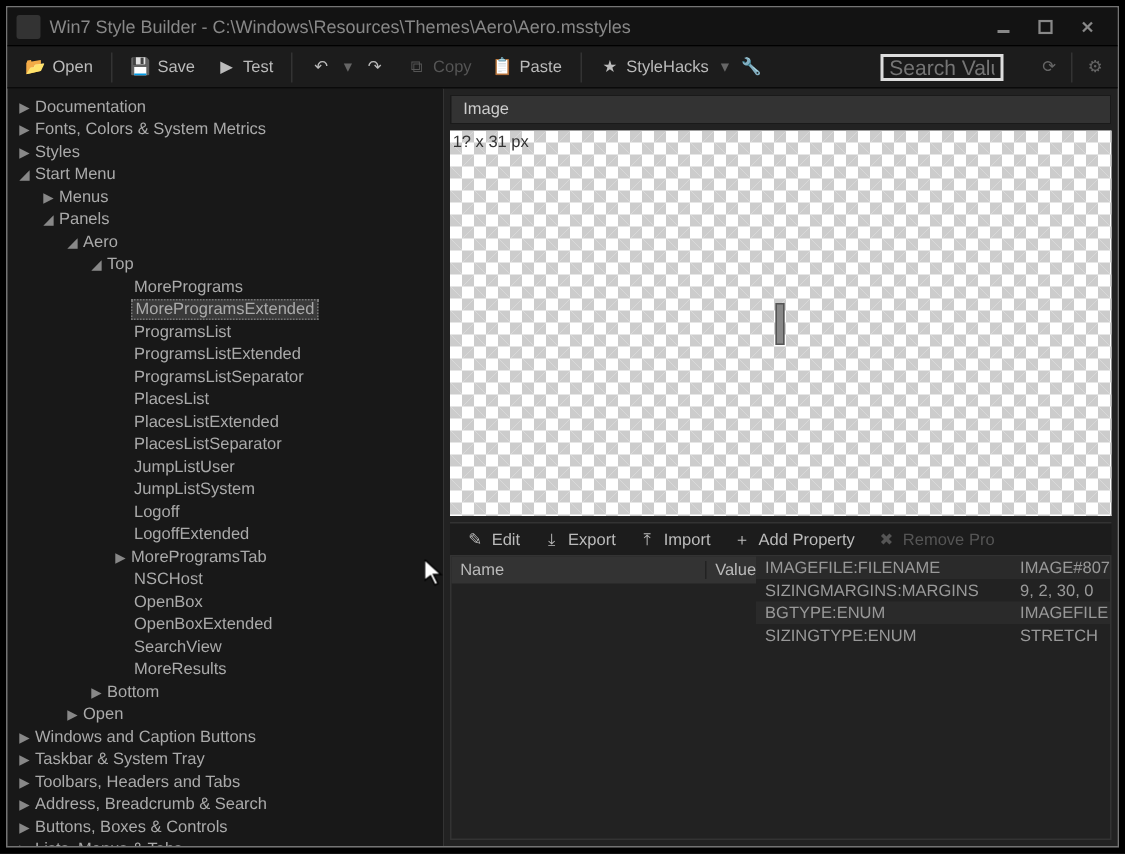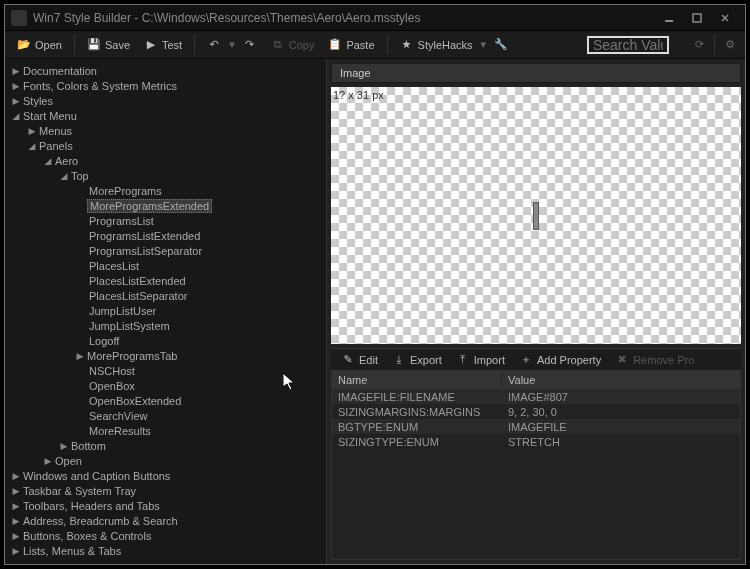--- a/index.html
+++ b/index.html
@@ -21,21 +21,21 @@
 .node { display: flex; align-items: center; height: 15px; color: #aaa; cursor: pointer; white-space: nowrap; padding-left: 6px; }
 .node .arrow { width: 10px; display: inline-block; text-align: center; color: #888; font-size: 9px; }
 .node.selected span.label { background: #3a3a3a; border: 1px dotted #777; padding: 0 2px; }
 .node .label { padding: 0 2px; }
 .right { flex: 1; display: flex; flex-direction: column; background: #222; }
 .img-header { height: 20px; background: #333; border: 1px solid #1a1a1a; color: #ccc; display: flex; align-items: center; padding: 0 8px; margin: 4px 4px 0 4px; }
 .img-area { flex: 1; margin: 4px 4px 4px 4px; position: relative; background-image: linear-gradient(45deg,#ccc 25%,transparent 25%),linear-gradient(-45deg,#ccc 25%,transparent 25%),linear-gradient(45deg,transparent 75%,#ccc 75%),linear-gradient(-45deg,transparent 75%,#ccc 75%); background-size: 16px 16px; background-position: 0 0,0 8px,8px -8px,-8px 0; background-color: #fff; }
 .img-size { position: absolute; top: 2px; left: 2px; color: #333; font-size: 11px; }
 .img-sample { position: absolute; top: 50%; left: 50%; transform: translate(-50%,-50%); width: 6px; height: 28px; background: #888; border: 1px solid #555; }
 .prop-toolbar { height: 22px; background: #1c1c1c; display: flex; align-items: center; padding: 0 4px; gap: 2px; margin: 0 4px; border-top: 1px solid #333; }
-.prop-table { margin: 0 4px 4px 4px; background: #222; flex: 0 0 190px; border: 1px solid #333; display: flex; flex-direction: column; }
+.prop-table { margin: 0 4px 4px 4px; background: #222; flex: 0 0 190px; border: 1px solid #333; display: flex; flex-direction: row; }
 .prop-head { display: flex; background: #333; height: 18px; align-items: center; color: #bbb; }
 .prop-head .col1 { width: 170px; padding-left: 6px; border-right: 1px solid #222; }
 .prop-head .col2 { flex: 1; padding-left: 6px; }
 .prop-row { display: flex; height: 15px; align-items: center; color: #999; }
 .prop-row:nth-child(odd) { background: #2a2a2a; }
 .prop-row .col1 { width: 170px; padding-left: 6px; }
 .prop-row .col2 { flex: 1; padding-left: 6px; }
 .cursor { position: absolute; top: 373px; left: 283px; pointer-events: none; }
 svg { display: block; }
 ::-webkit-scrollbar { width: 12px; }
@@ -171,20 +171,23 @@
           <span class="label">PlacesListSeparator</span>
         </div>
       <div class="node" style="padding-left:82px">
           <span class="label">JumpListUser</span>
         </div>
       <div class="node" style="padding-left:82px">
           <span class="label">JumpListSystem</span>
         </div>
       <div class="node" style="padding-left:82px">
           <span class="label">Logoff</span>
+        </div>
+      <div class="node" style="padding-left:82px">
+          <span class="label">LogoffExtended</span>
         </div>
       <div class="node" style="padding-left:70px">
           <span class="arrow">▶</span>
           <span class="label">MoreProgramsTab</span>
         </div>
       <div class="node" style="padding-left:82px">
           <span class="label">NSCHost</span>
         </div>
       <div class="node" style="padding-left:82px">
           <span class="label">OpenBox</span>

